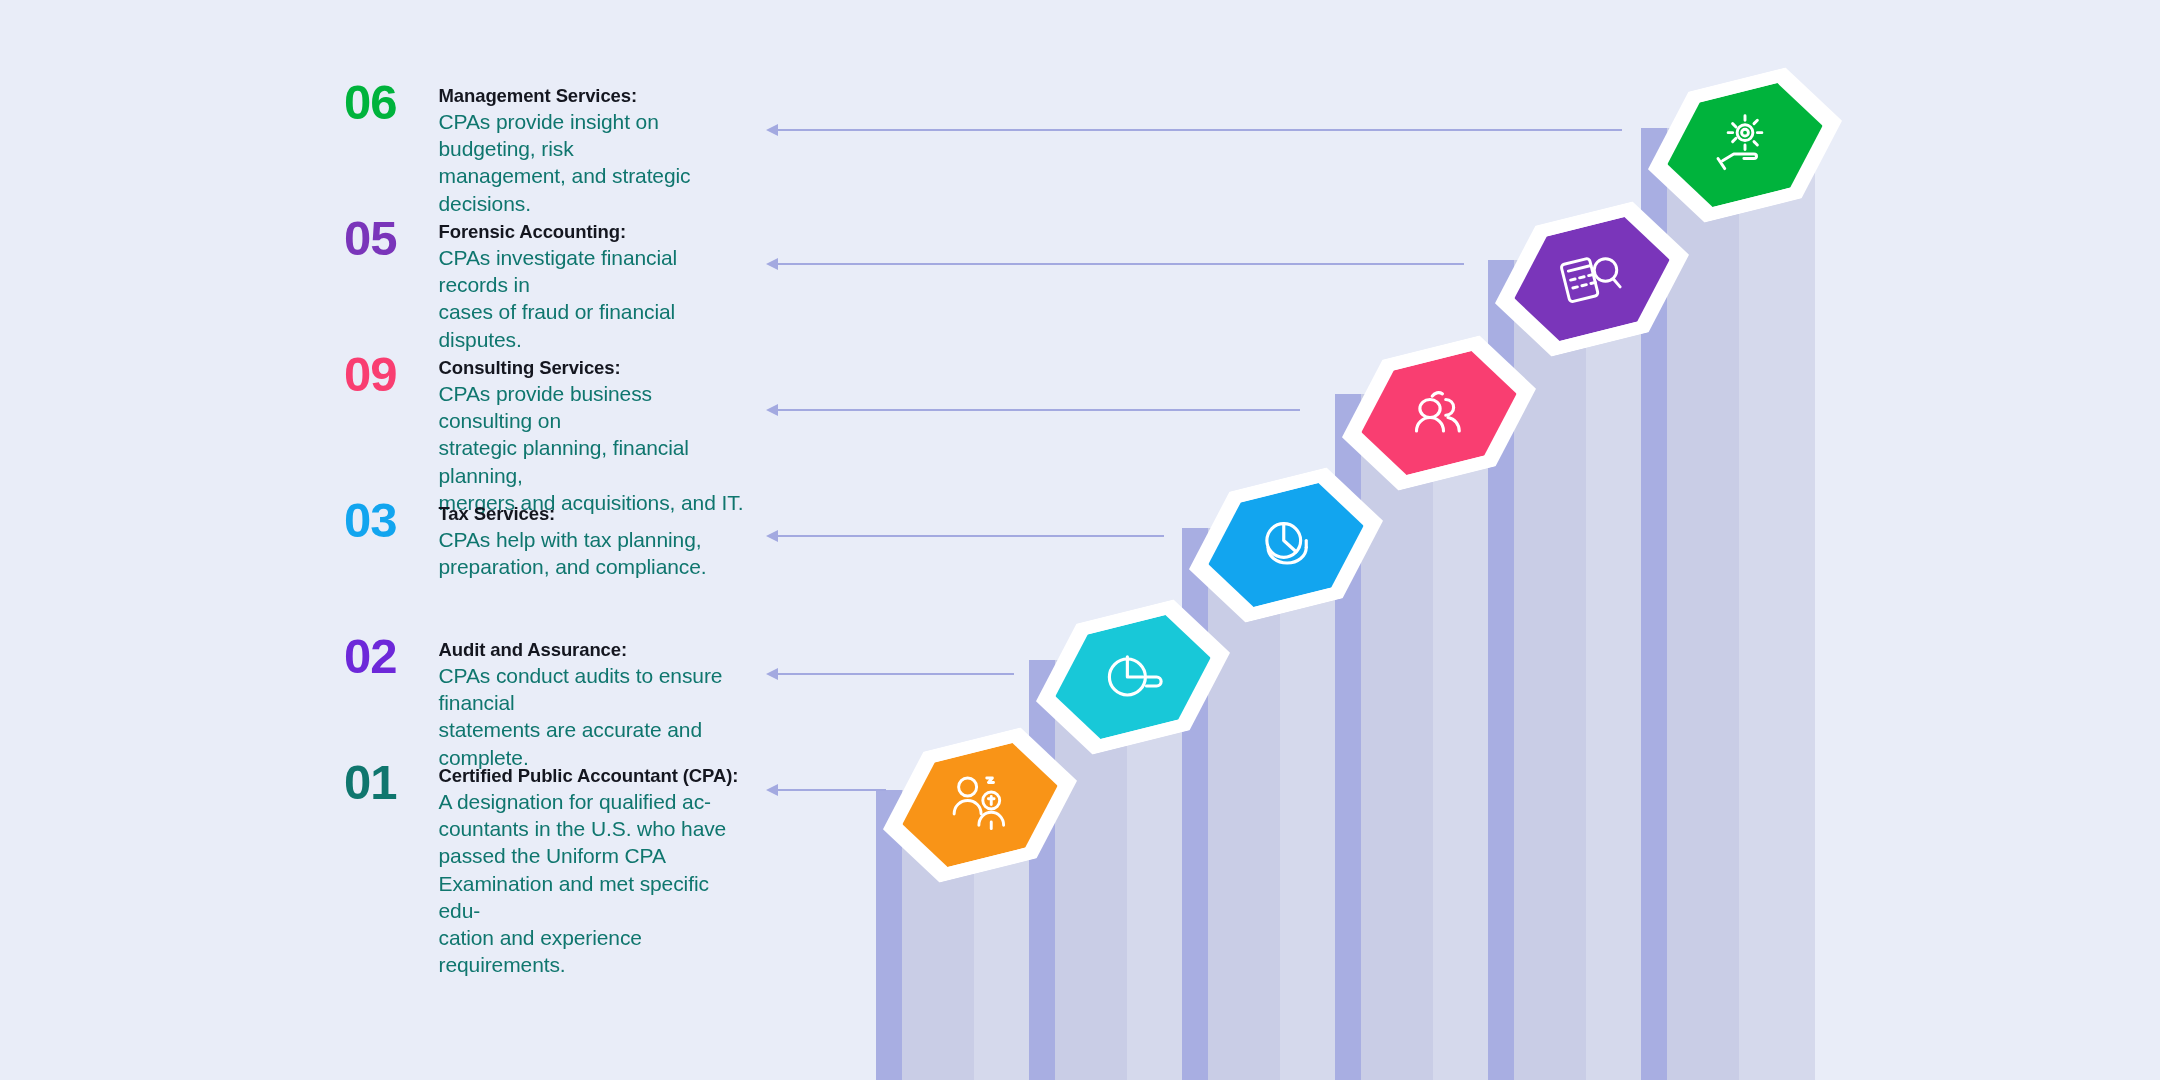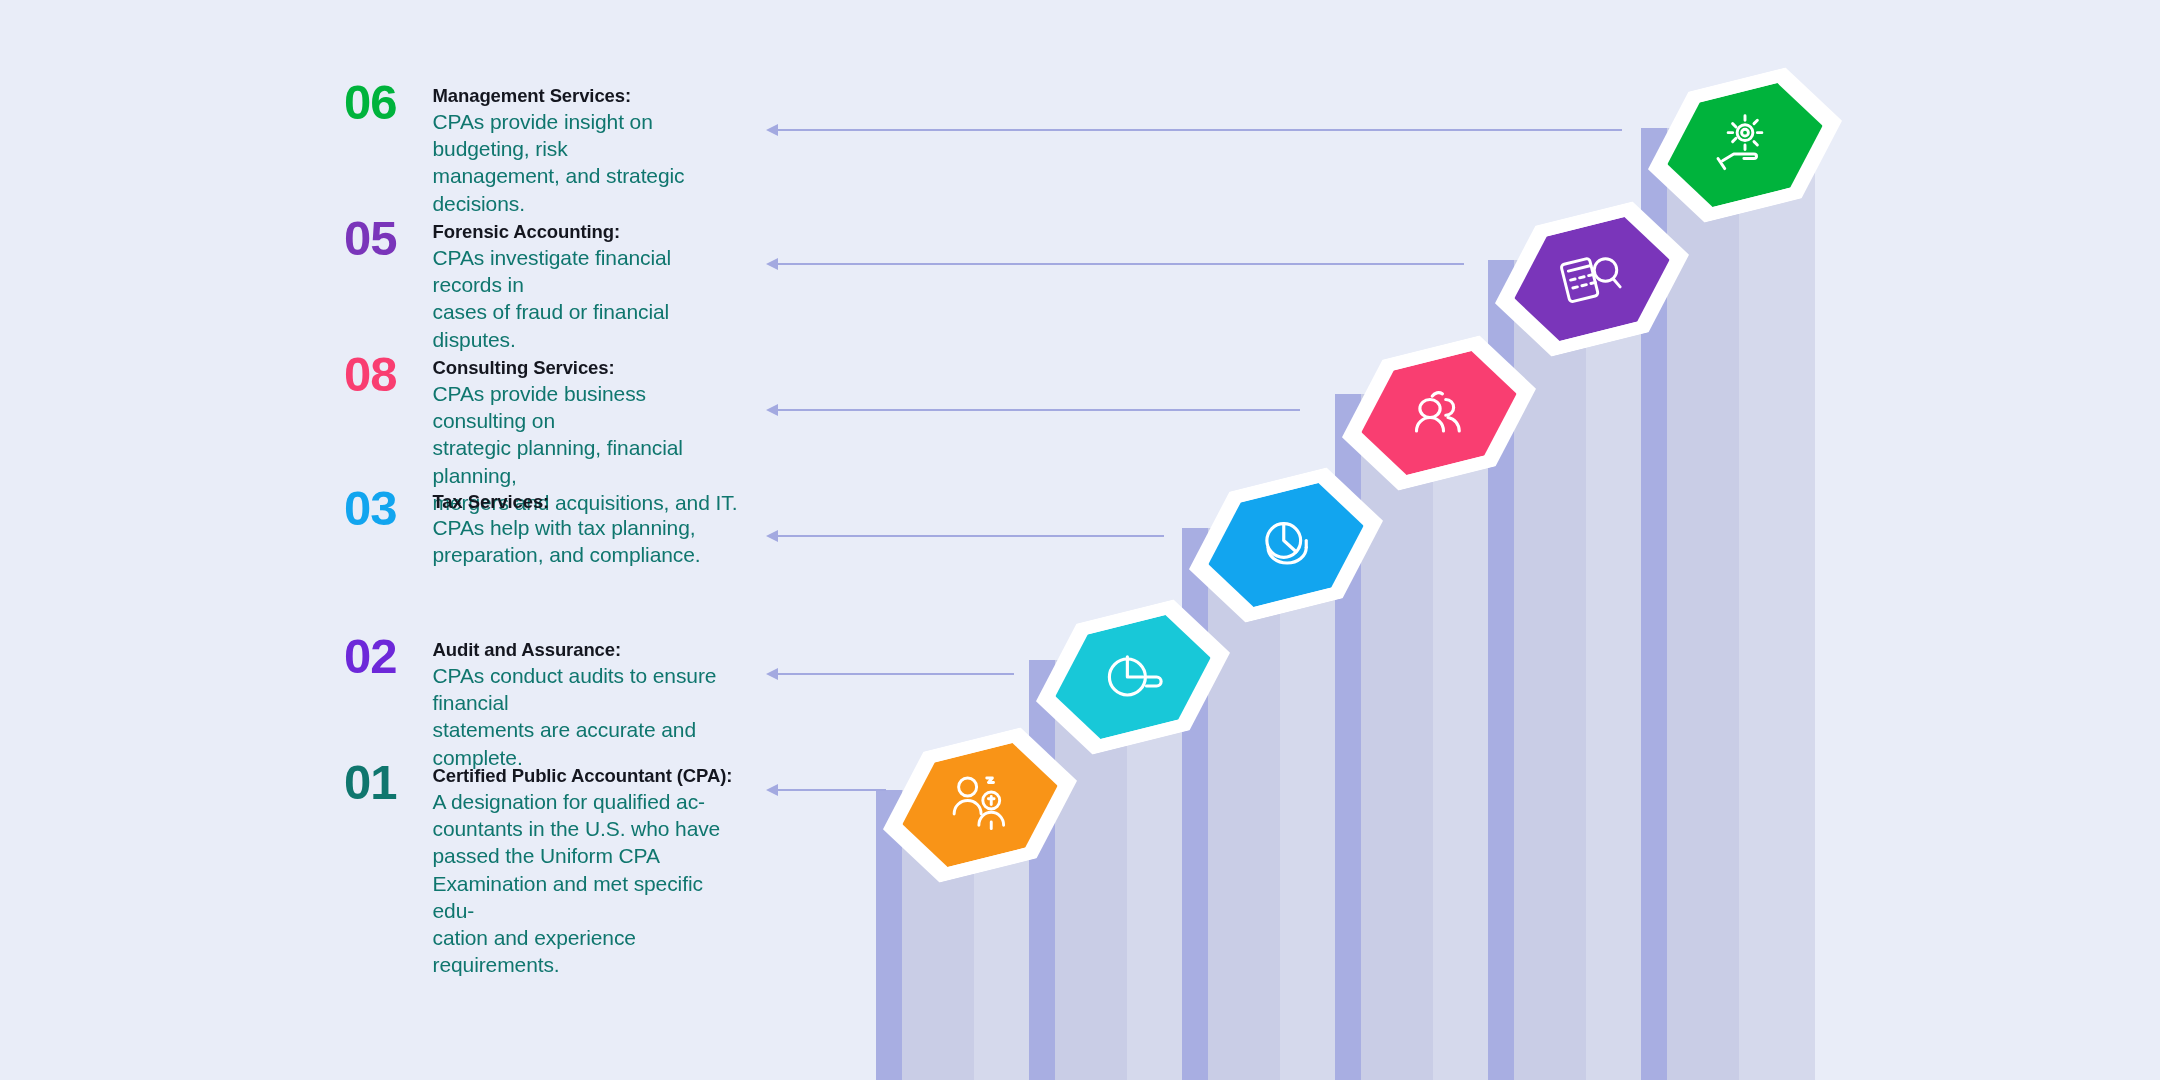--- a/index.html
+++ b/index.html
@@ -117,21 +117,21 @@
   .num {
     font-size: 49px;
     font-weight: 800;
     letter-spacing: -1px;
     line-height: 0.92;
     margin-top: 2px;
     flex: 0 0 auto;
     white-space: nowrap;
   }
   .txt {
-    margin-left: 0;
+    margin-left: 6px;
     padding-top: 6px;
   }
   .ttl {
     font-size: 18.5px;
     font-weight: 700;
     color: #14161f;
     line-height: 1.28;
     letter-spacing: -0.1px;
   }
   .desc {
@@ -300,30 +300,30 @@
   <div class="item" style="left:344px; top:214px; width:400px;">
     <div class="num" style="color:#7a35ba;">05</div>
     <div class="txt">
       <div class="ttl">Forensic Accounting:</div>
       <div class="desc">CPAs investigate financial records in
 cases of fraud or financial disputes.</div>
     </div>
   </div>
 
   <div class="item" style="left:344px; top:350px; width:400px;">
-    <div class="num" style="color:#f93e71;">08</div>
+    <div class="num" style="color:#f93e71;">09</div>
     <div class="txt">
       <div class="ttl">Consulting Services:</div>
       <div class="desc">CPAs provide business consulting on
 strategic planning, financial planning,
 mergers and acquisitions, and IT.</div>
     </div>
   </div>
 
-  <div class="item" style="left:344px; top:484px; width:400px;">
+  <div class="item" style="left:344px; top:496px; width:400px;">
     <div class="num" style="color:#12a5ef;">03</div>
     <div class="txt">
       <div class="ttl">Tax Services:</div>
       <div class="desc">CPAs help with tax planning,
 preparation, and compliance.</div>
     </div>
   </div>
 
   <div class="item" style="left:344px; top:632px; width:400px;">
     <div class="num" style="color:#6d28d9;">02</div>

